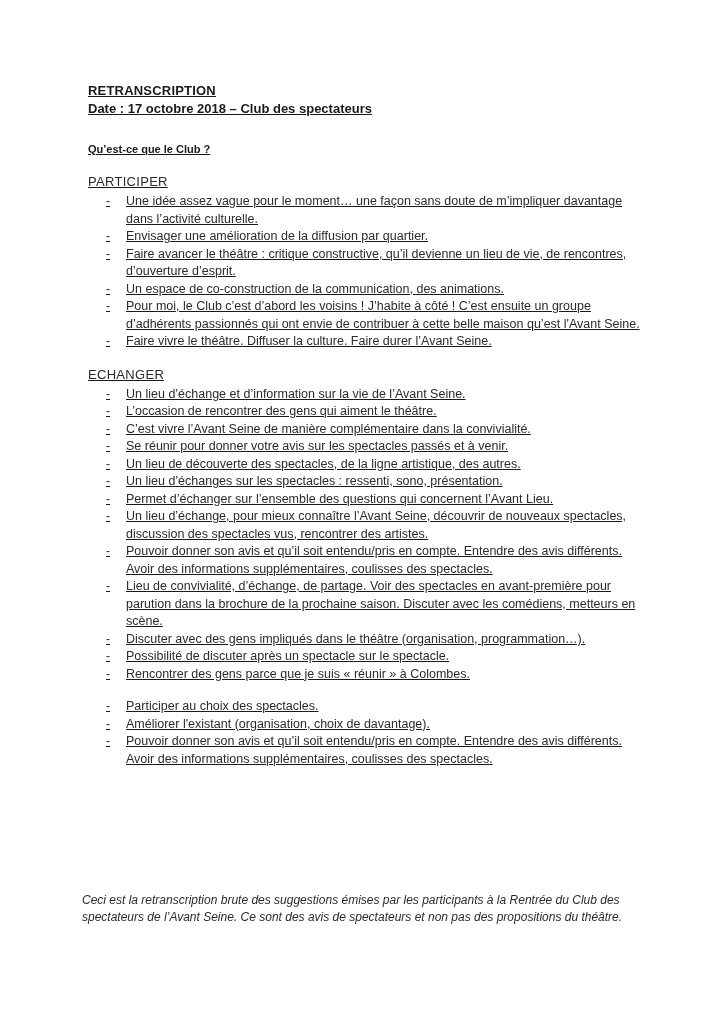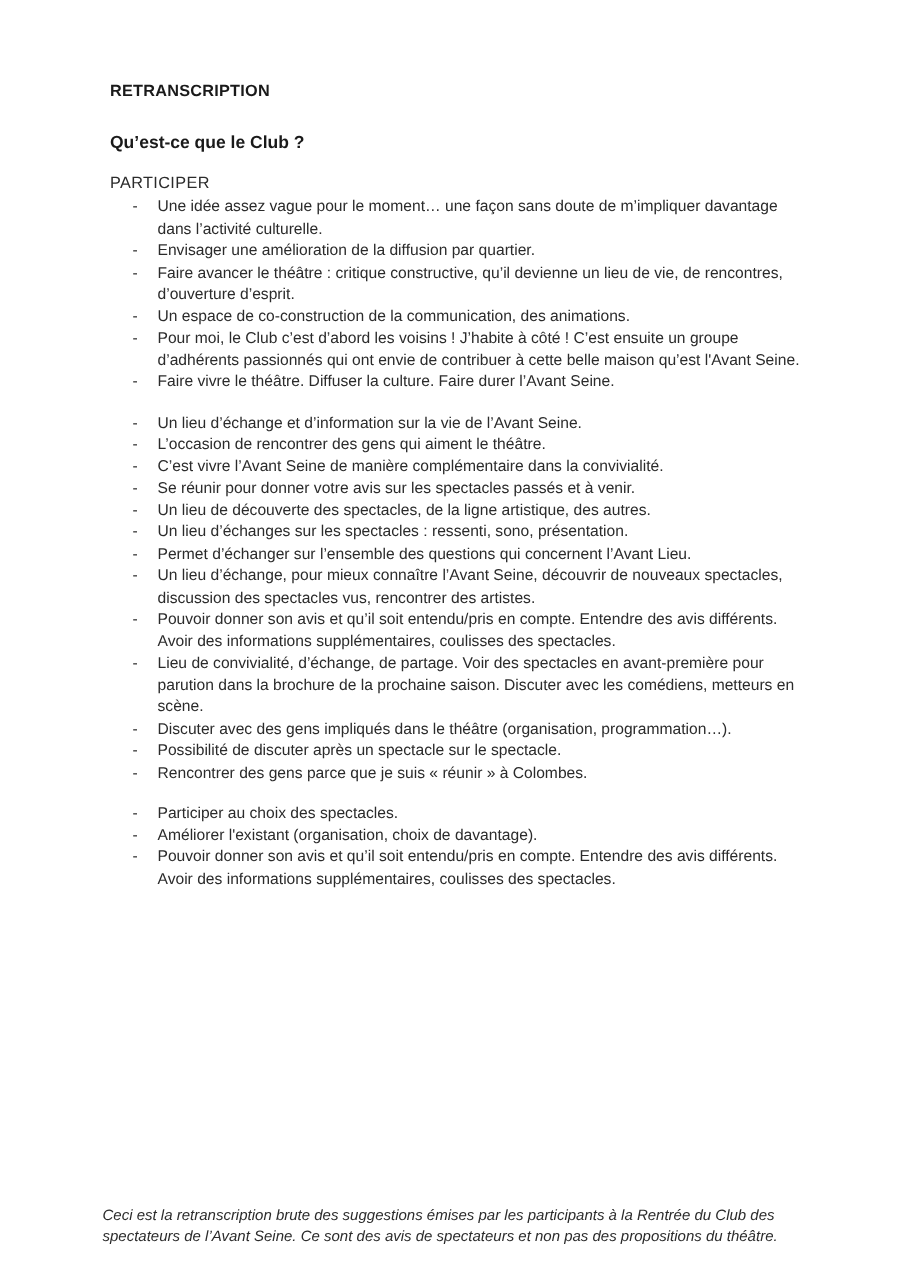--- a/index.html
+++ b/index.html
@@ -11,36 +11,37 @@
     height: 1024px;
     background: #ffffff;
     position: relative;
     font-family: "Liberation Sans", sans-serif;
     color: #1a1a1a;
     overflow: hidden;
   }
   .page {
     position: absolute;
     left: 88px;
-    top: 64px;
+    top: 82px;
     width: 556px;
+    text-decoration: underline;
   }
   .doc-title {
     font-size: 13px;
     font-weight: bold;
     line-height: 18px;
     letter-spacing: 0.2px;
   }
   .doc-date {
     font-size: 13px;
     font-weight: bold;
     line-height: 18px;
   }
   .doc-question {
-    font-size: 14px;
+    font-size: 11px;
     font-weight: bold;
     margin-top: 22px;
     line-height: 18px;
   }
   .section {
     margin-top: 15px;
   }
   .section-heading {
     font-size: 13px;
     font-weight: normal;
@@ -66,33 +67,34 @@
     text-align: left;
     padding-left: 18px;
     box-sizing: content-box;
   }
   .item-text {
     flex: 1;
   }
   .footer-note {
     position: absolute;
     left: 82px;
-    top: 964px;
+    top: 892px;
     width: 566px;
     font-size: 12px;
     font-style: italic;
     line-height: 16.5px;
     color: #2b2b2b;
   }
 </style>
 </head>
 <body>
 
 <div class="page">
   <div class="doc-title">RETRANSCRIPTION</div>
+  <div class="doc-date">Date : 17 octobre 2018 – Club des spectateurs</div>
   <div class="doc-question">Qu’est-ce que le Club ?</div>
 
   <div>
       <section class="section">
         <div class="section-heading">PARTICIPER</div>
         <ul class="bullet-list">
           <li class="bullet-item">
             <span class="dash">-</span>
             <span class="item-text">Une idée assez vague pour le moment… une façon sans doute de m’impliquer davantage dans l’activité culturelle.</span>
           </li>
@@ -112,20 +114,21 @@
             <span class="dash">-</span>
             <span class="item-text">Pour moi, le Club c’est d’abord les voisins ! J’habite à côté ! C’est ensuite un groupe d’adhérents passionnés qui ont envie de contribuer à cette belle maison qu’est l'Avant Seine.</span>
           </li>
           <li class="bullet-item">
             <span class="dash">-</span>
             <span class="item-text">Faire vivre le théâtre. Diffuser la culture. Faire durer l’Avant Seine.</span>
           </li>
         </ul>
       </section>
       <section class="section">
+        <div class="section-heading">ECHANGER</div>
         <ul class="bullet-list">
           <li class="bullet-item">
             <span class="dash">-</span>
             <span class="item-text">Un lieu d’échange et d’information sur la vie de l’Avant Seine.</span>
           </li>
           <li class="bullet-item">
             <span class="dash">-</span>
             <span class="item-text">L’occasion de rencontrer des gens qui aiment le théâtre.</span>
           </li>
           <li class="bullet-item">

